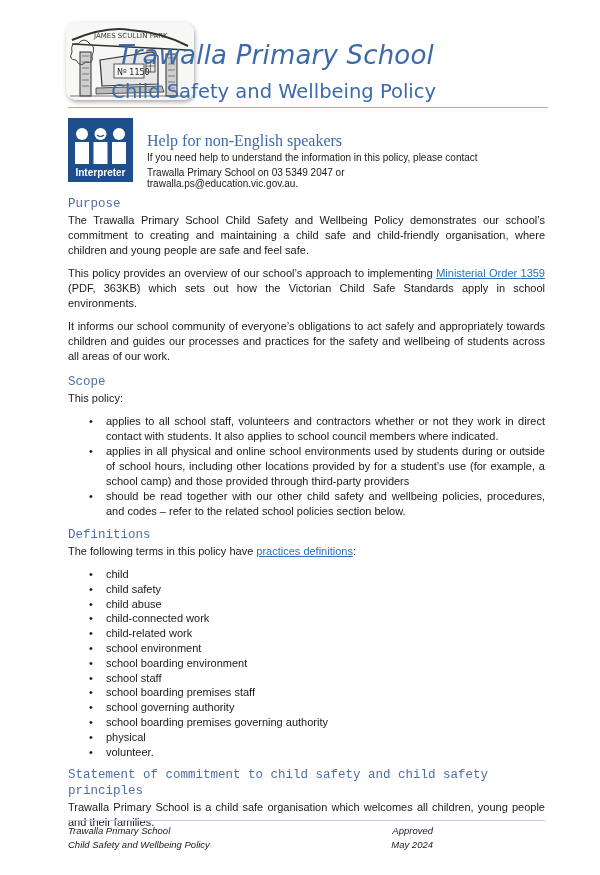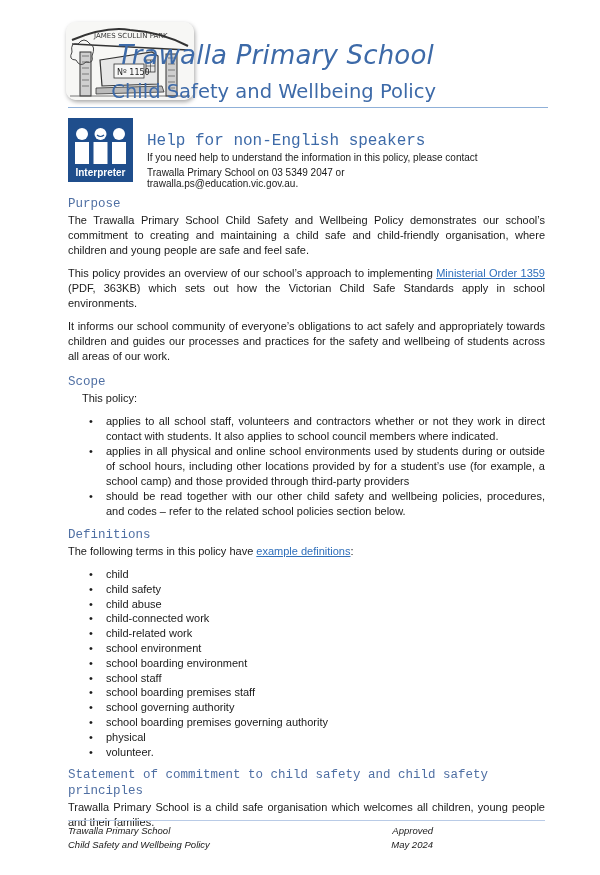--- a/index.html
+++ b/index.html
@@ -33,37 +33,37 @@
     .interp {
       position: absolute; left: 68px; top: 118px; width: 65px; height: 64px;
       background: #1f4e8c;
     }
     .interp-label {
       position: absolute; left: 0; bottom: 4px; width: 65px; text-align: center;
       color: #fff; font-weight: bold; font-size: 10px; font-family: "Liberation Sans", sans-serif;
     }
     .help-title {
       position: absolute; left: 147px; top: 132px; font-size: 16px; color: #3d6aa8;
-      font-family: Liberation Mono, monospace;
+      font-family: Liberation Serif, serif;
     }
     .help-line {
       position: absolute; left: 147px; font-size: 10px; color: #1a1a1a;
     }
 
     
     .content { position: absolute; left: 68px; top: 196px; width: 477px; }
     .h2 {
       font-family: Liberation Mono, monospace; font-size: 12.5px; color: #4f6fa3;
       line-height: 16px; margin-bottom: 1px;
     }
     .para {
       font-size: 11px; line-height: 15px; text-align: justify; color: #1a1a1a;
       margin-bottom: 8px;
     }
-    .para.tight { margin-bottom: 6px; margin-left: 14px; }
+    .para.tight { margin-bottom: 6px; }
     a.link { color: #2f6fba; text-decoration: underline; }
 
     ul.bullets { list-style: none; margin: 8px 0 0 0; }
     ul.bullets li {
       position: relative; padding-left: 38px; font-size: 11px; line-height: 15px;
       text-align: justify;
     }
     ul.bullets li::before {
       content: "\2022"; position: absolute; left: 21px; top: 0; font-size: 11px;
     }
@@ -153,21 +153,21 @@
       <p class="para tight" style="margin-bottom:0;">This policy:</p>
       <ul class="bullets">
         <li>applies to all school staff, volunteers and contractors whether or not they work in direct contact with students.  It also applies to school council members where indicated.</li>
         <li>applies in all physical and online school environments used by students during or outside of school hours, including other locations provided by for a student’s use (for example, a school camp) and those provided through third-party providers</li>
         <li>should be read together with our other child safety and wellbeing policies, procedures, and codes – refer to the related school policies section below.</li>
       </ul>
     </section>
 
     <section class="sec-defs">
       <div class="h2">Definitions</div>
-      <p class="para" style="margin-bottom:0;"><span>The following terms in this policy have </span><a class="link" href="#">example definitions</a><span>:</span></p>
+      <p class="para" style="margin-bottom:0;"><span>The following terms in this policy have </span><a class="link" href="#">practices definitions</a><span>:</span></p>
       <ul class="bullets defs">
         <li>child</li>
         <li>child safety</li>
         <li>child abuse</li>
         <li>child-connected work</li>
         <li>child-related work</li>
         <li>school environment</li>
         <li>school boarding environment</li>
         <li>school staff</li>
         <li>school boarding premises staff</li>

